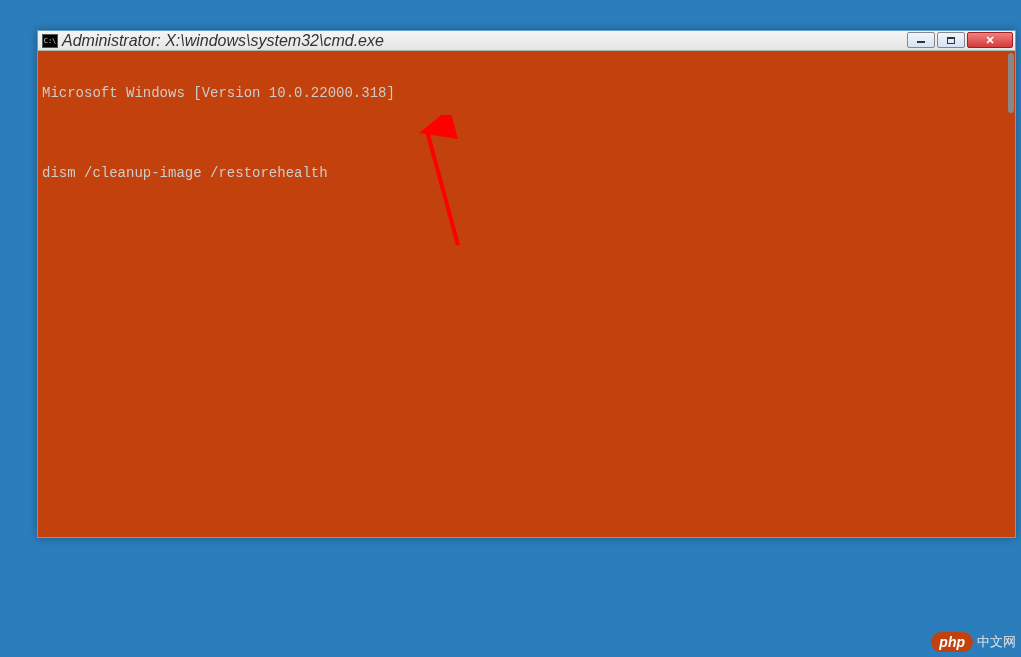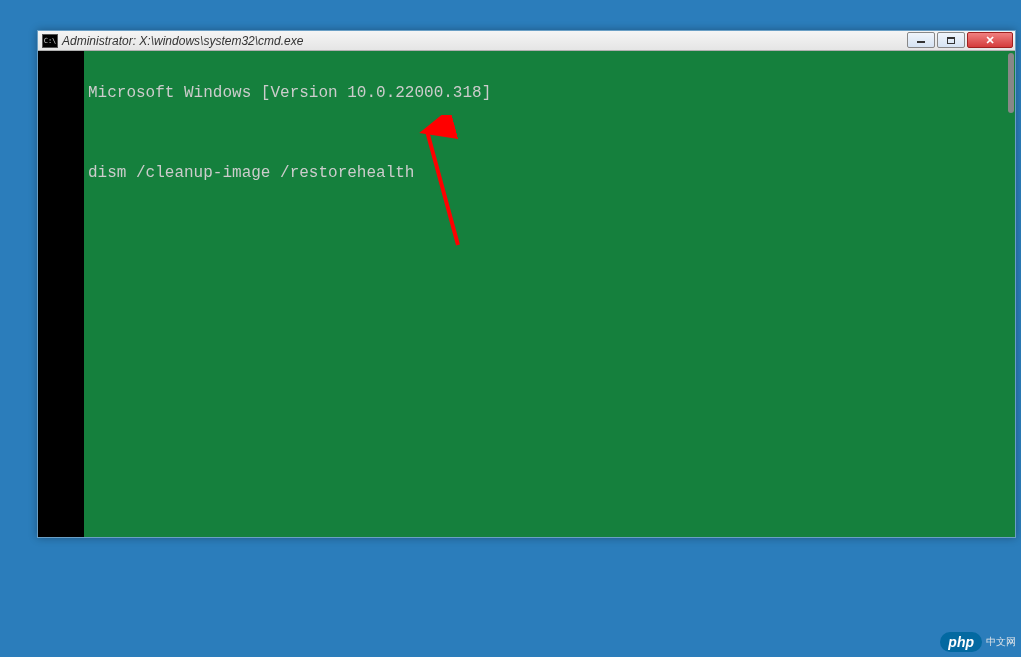--- a/index.html
+++ b/index.html
@@ -41,21 +41,21 @@
       border: 1px solid #555;
       margin-right: 4px;
       display: flex;
       align-items: center;
       justify-content: center;
       font-size: 7px;
       color: #ccc;
       font-family: monospace;
     }
     .title-text {
-      font-size: 12px;
+      font-size: 16px;
       color: #333;
       font-style: italic;
       font-family: "Segoe UI", sans-serif;
     }
     .window-controls {
       position: absolute;
       right: 2px;
       top: 1px;
       display: flex;
       gap: 2px;
@@ -95,30 +95,29 @@
       border: 1px solid #333;
       border-top: 2px solid #333;
     }
     .close-glyph {
       font-weight: bold;
       font-size: 11px;
       line-height: 1;
       color: #fff;
     }
     .terminal {
-      background: #15803d;
+      background: #c2410c;
       color: #cccccc;
       font-family: Consolas, "Courier New", monospace;
-      font-size: 16px;
+      font-size: 14px;
       line-height: 16px;
       padding: 2px 4px;
       height: calc(100% - 20px);
       position: relative;
       white-space: pre;
-      margin-left: 46px;
     }
     .terminal .prompt-line {
       display: flex;
     }
     .scrollbar {
       position: absolute;
       right: 1px;
       top: 2px;
       width: 6px;
       height: 60px;
@@ -133,31 +132,31 @@
     }
     .watermark {
       position: absolute;
       right: 5px;
       bottom: 5px;
       display: flex;
       align-items: center;
       gap: 4px;
     }
     .watermark-logo {
-      background: #0369a1;
+      background: #c2410c;
       color: #fff;
       font-weight: bold;
       font-style: italic;
       font-size: 14px;
       padding: 2px 8px;
       border-radius: 10px;
     }
     .watermark-text {
       color: #e0e4e8;
-      font-size: 10px;
+      font-size: 13px;
       font-weight: 500;
     }
   </style>
 </head>
 <body>
 
 <div class="window">
   <div class="titlebar">
     <div class="title-icon">C:\</div>
     <div class="title-text">Administrator: X:\windows\system32\cmd.exe</div>

